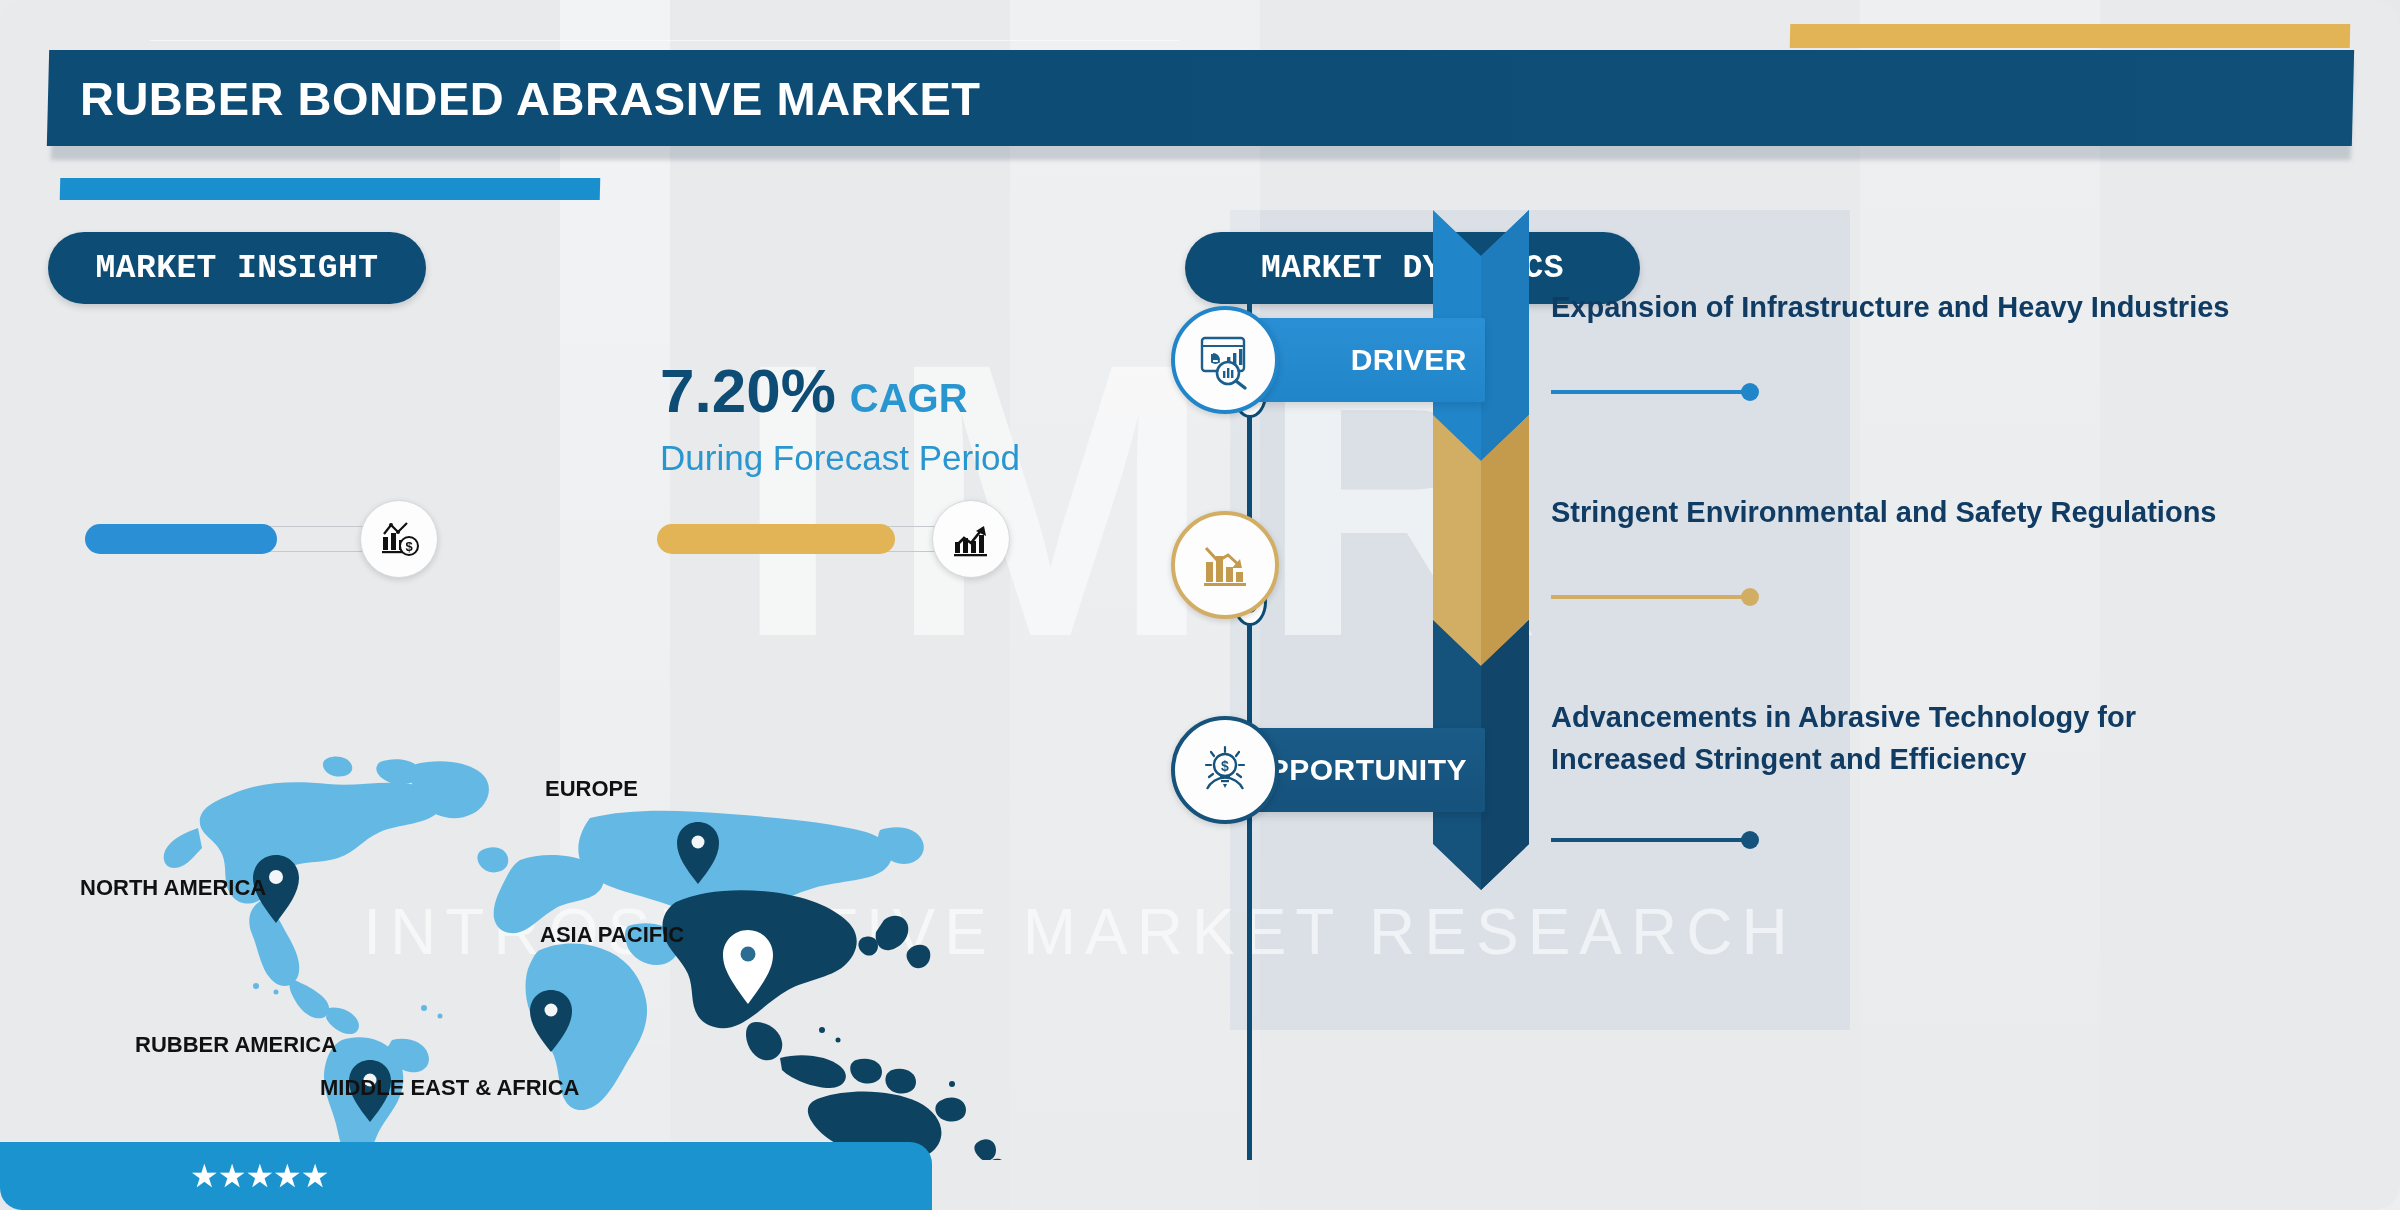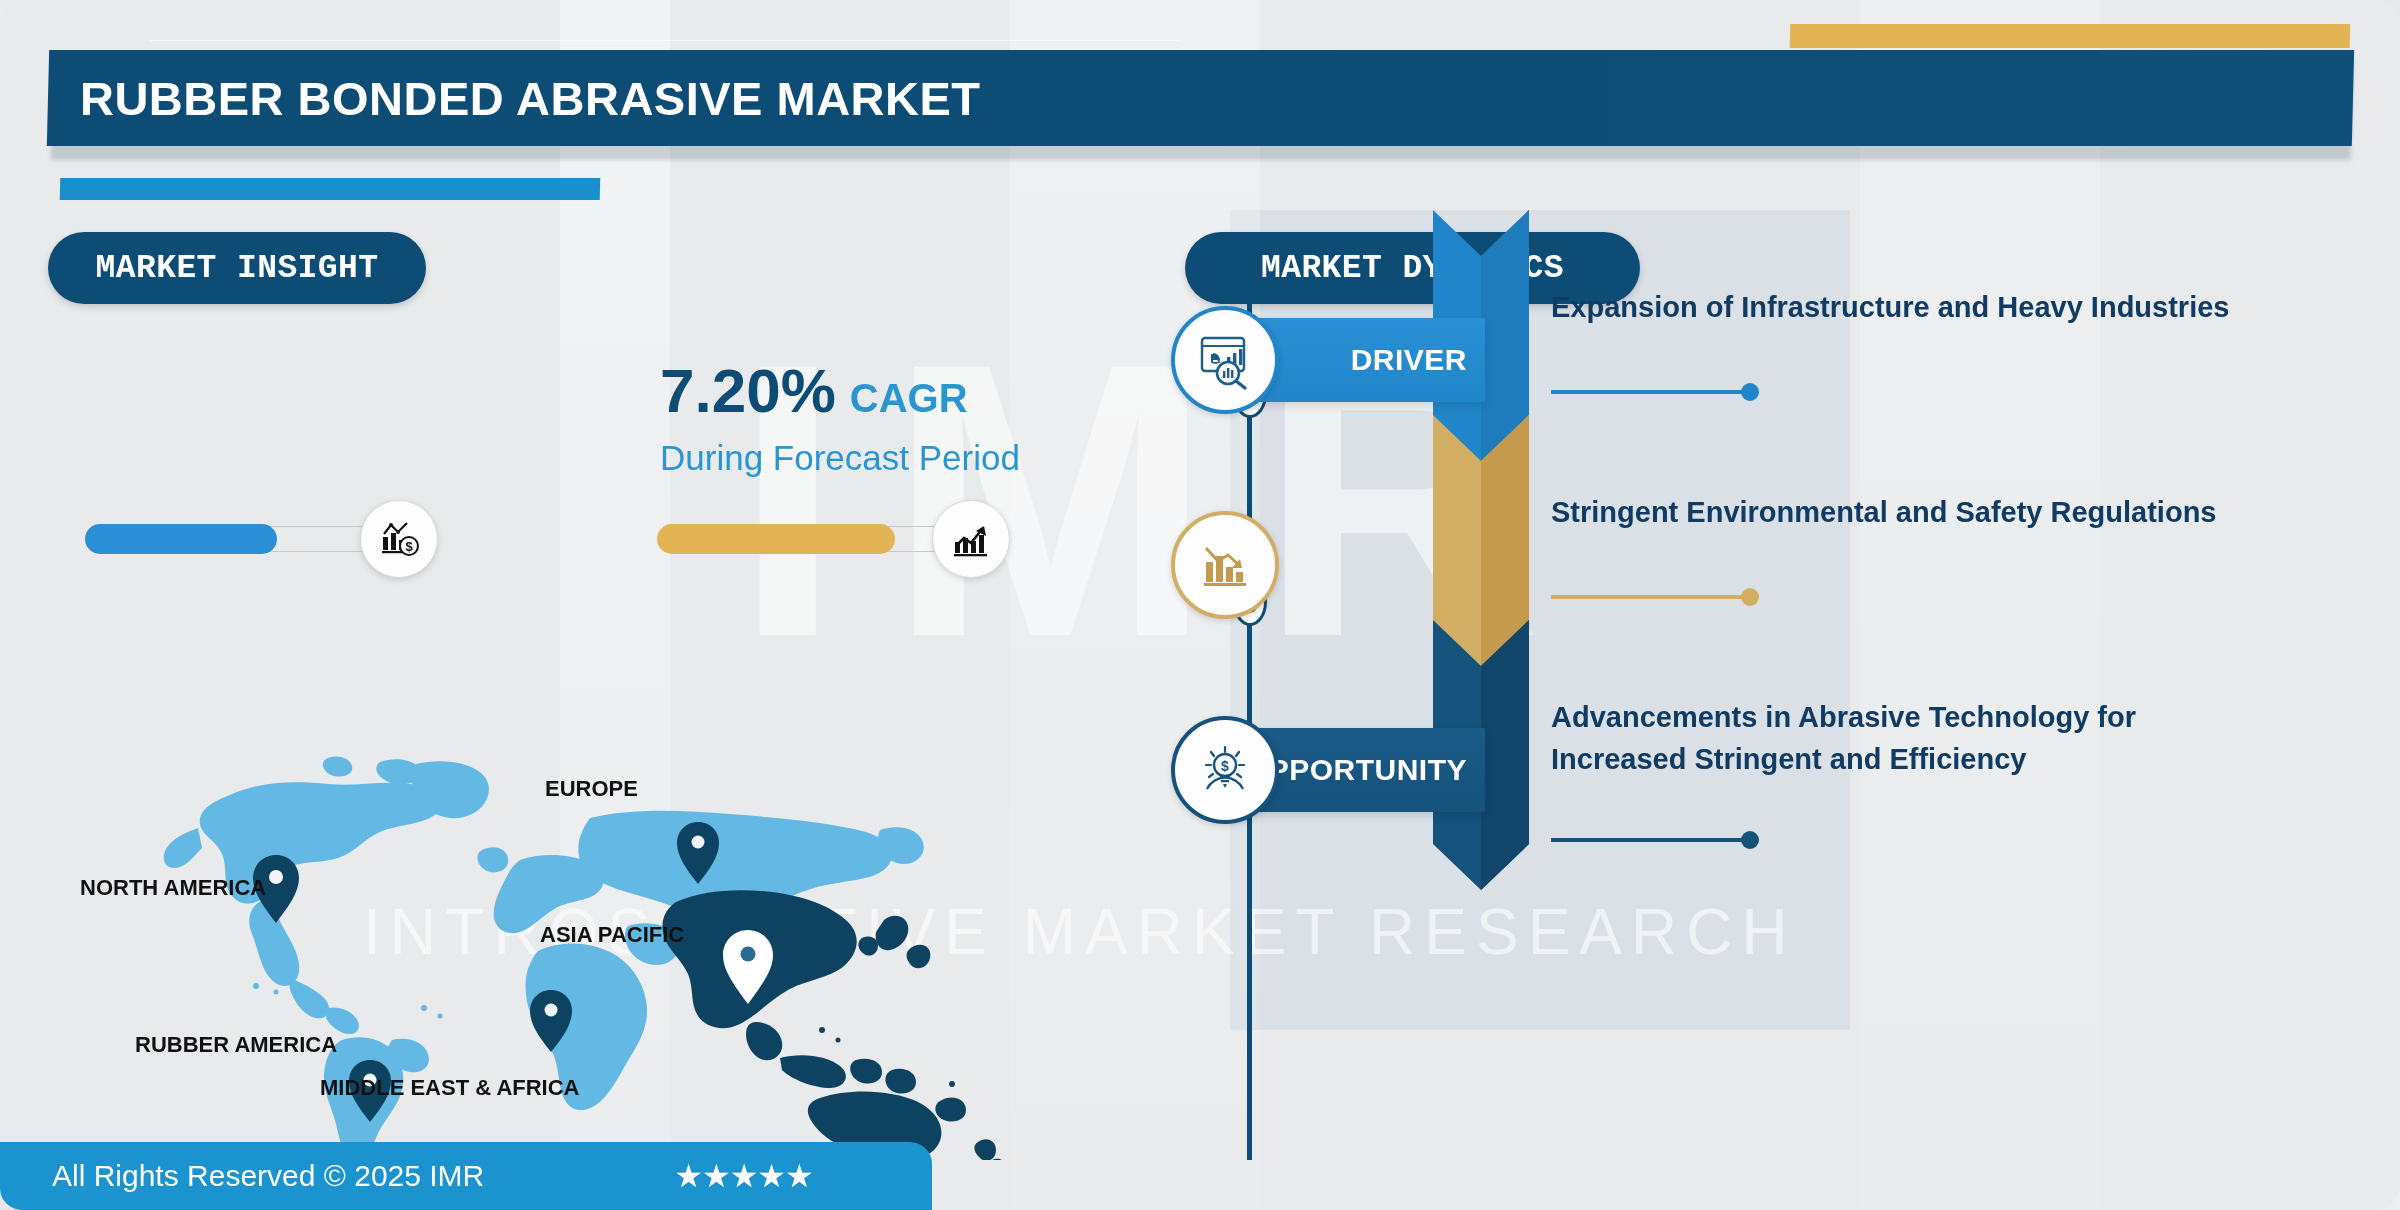--- a/index.html
+++ b/index.html
@@ -478,17 +478,16 @@
           </g>
           <path d="M13 50 A20 20 0 0 1 49 50" fill="none" stroke="#15527c" stroke-width="2.2"></path>
         </svg>
       </div>
       <div class="desc">Advancements in Abrasive Technology for Increased Stringent and Efficiency</div>
       <div class="lead" style="top:148px; width:200px;"></div>
     </div>
   </div>
 
   <div class="footer">
-    <div class="footer-text">All Rights Reserved © 2025 IMR</div>
     <div class="footer-stars">★★★★★</div>
   </div>
 
 </div>
 
 </body></html>

